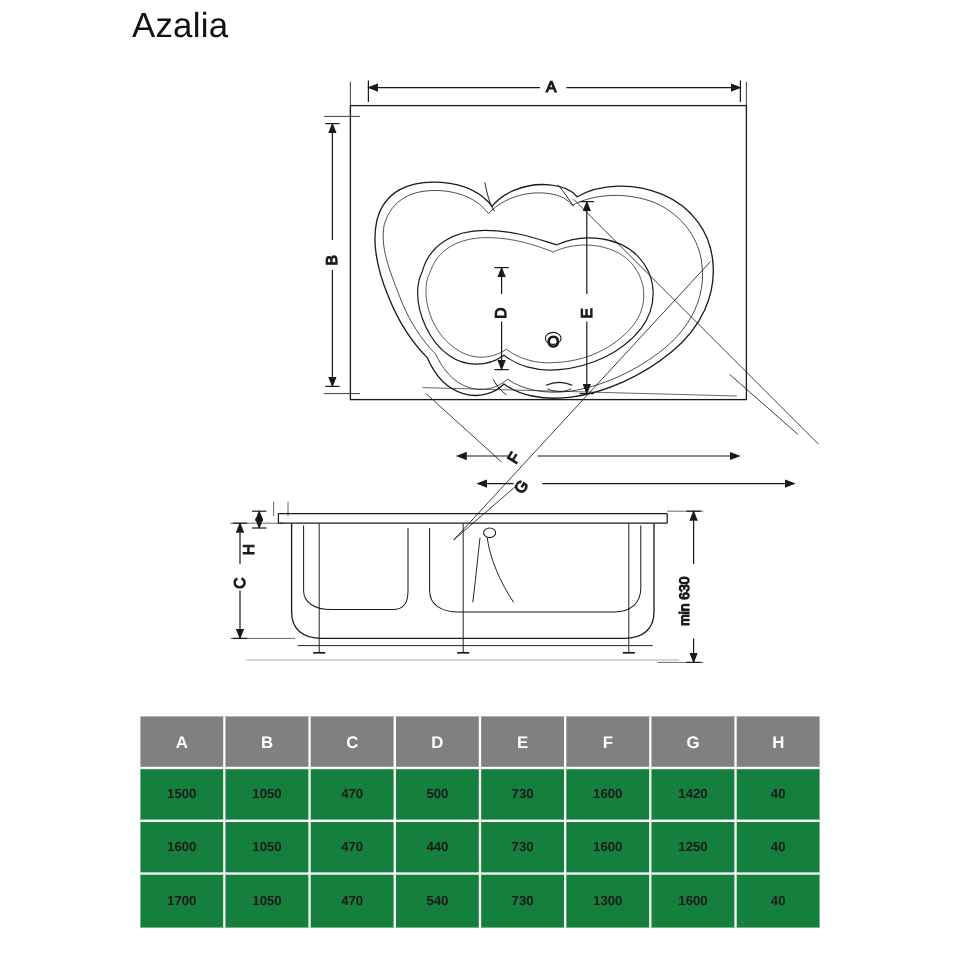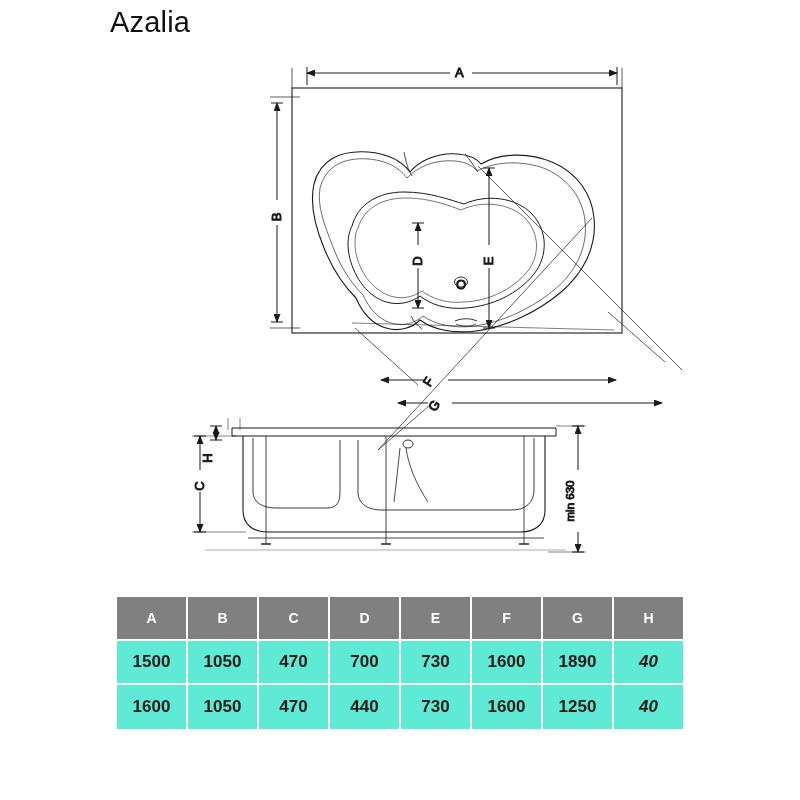--- a/index.html
+++ b/index.html
@@ -54,28 +54,28 @@
   #spec-table thead th {
     background: #808080;
     color: #ffffff;
     height: 44px;
     font-size: 14px;
     border-right: 2px solid #ffffff;
     border-bottom: 2px solid #ffffff;
   }
   #spec-table thead th:last-child { border-right: none; }
   #spec-table tbody td {
-    background: #5eead4;
+    background: #15803d;
     color: #1a1a1a;
     height: 44px;
-    font-size: 17px;
+    font-size: 11px;
     border-right: 2px solid #ffffff;
     border-bottom: 2px solid #ffffff;
   }
-  #spec-table tbody td:last-child { border-right: none; font-style: italic; }
+  #spec-table tbody td:last-child { border-right: none; }
   #spec-table tbody tr:last-child td { border-bottom: none; }
 
   
   col.c0 { width: 71px; }
   col.c1 { width: 71px; }
   col.c2 { width: 71px; }
   col.c3 { width: 71px; }
   col.c4 { width: 71px; }
   col.c5 { width: 71px; }
   col.c6 { width: 71px; }
@@ -309,32 +309,42 @@
         <th>F</th>
         <th>G</th>
         <th>H</th>
       </tr>
     </thead>
     <tbody>
       <tr>
         <td>1500</td>
         <td>1050</td>
         <td>470</td>
-        <td>700</td>
+        <td>500</td>
         <td>730</td>
         <td>1600</td>
-        <td>1890</td>
+        <td>1420</td>
         <td>40</td>
       </tr>
       <tr>
         <td>1600</td>
         <td>1050</td>
         <td>470</td>
         <td>440</td>
         <td>730</td>
         <td>1600</td>
         <td>1250</td>
         <td>40</td>
       </tr>
+      <tr>
+        <td>1700</td>
+        <td>1050</td>
+        <td>470</td>
+        <td>540</td>
+        <td>730</td>
+        <td>1300</td>
+        <td>1600</td>
+        <td>40</td>
+      </tr>
     </tbody>
   </table>
 
 </div>
 
 </body></html>

